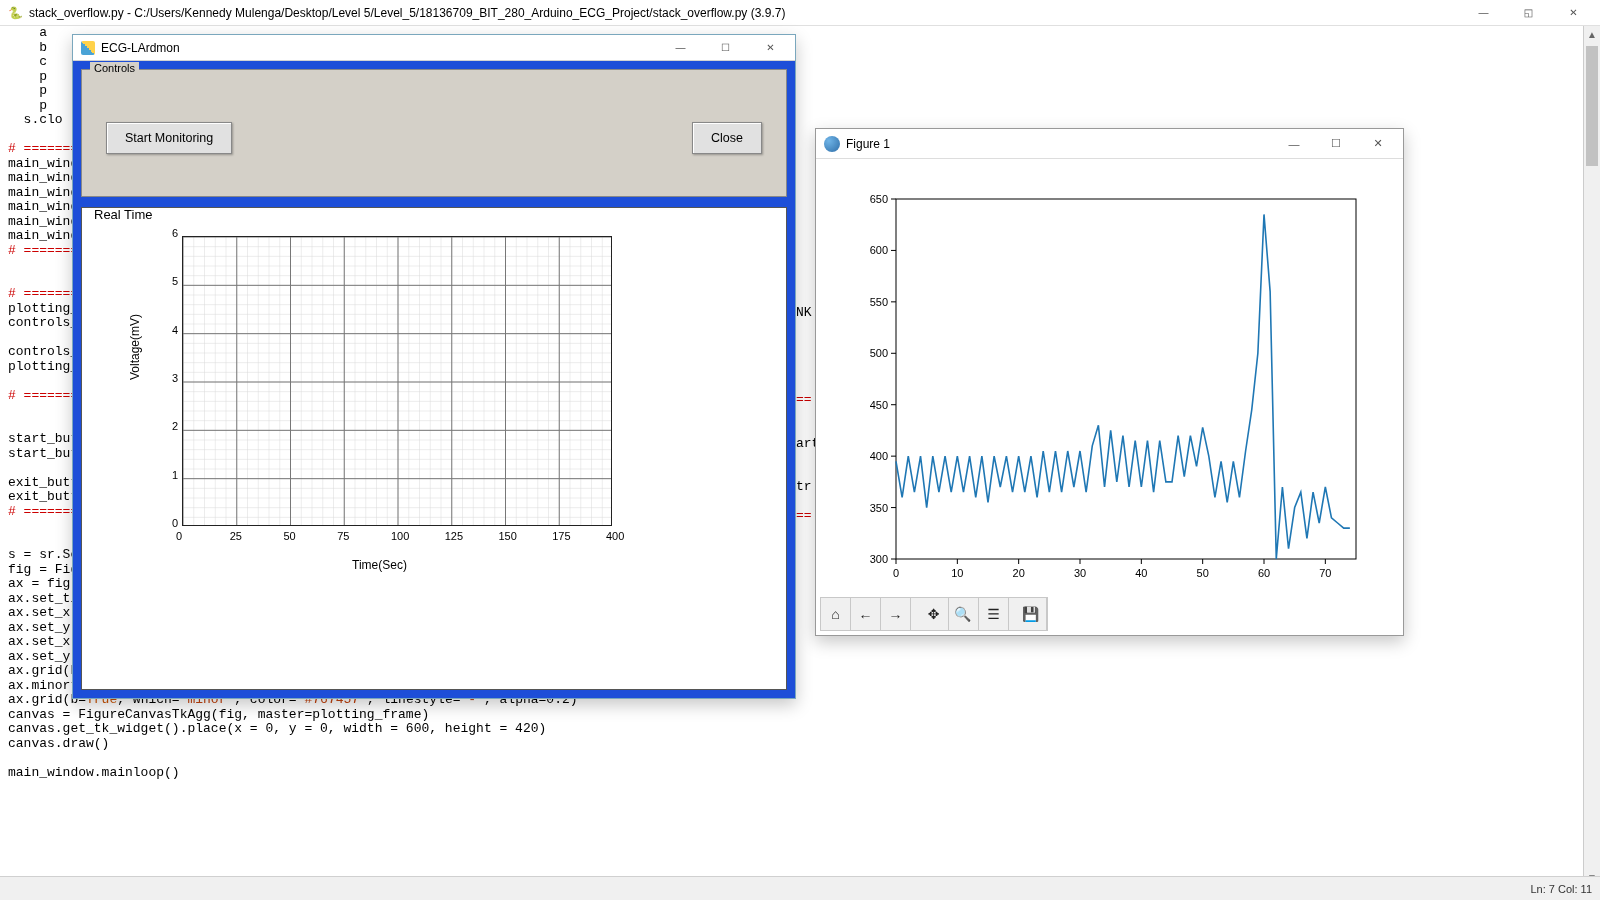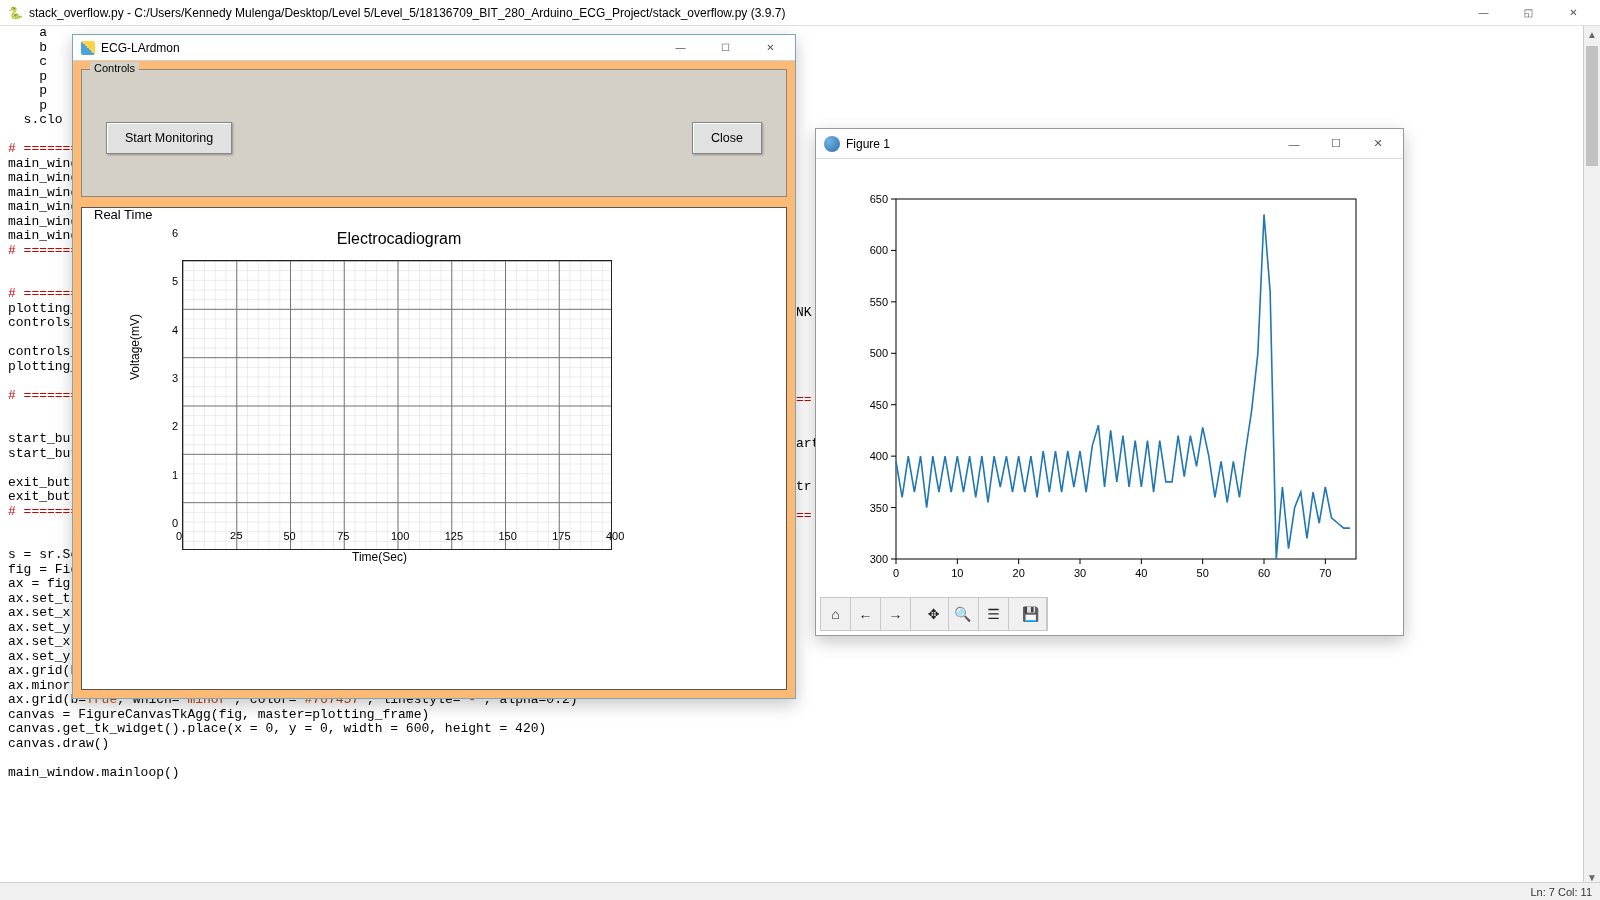--- a/index.html
+++ b/index.html
@@ -51,32 +51,32 @@
   .c-red{color:#c00;}
   .c-green{color:#c2410c;}
   .c-orange{color:#cc5200;}
   .vscroll {
     position:absolute; right:0; top:0; bottom:14px; width:17px;
     background:#f0f0f0; border-left:1px solid #ccc;
   }
   .vscroll .arrow{height:17px;display:flex;align-items:center;justify-content:center;color:#666;font-size:10px;}
   .vscroll .thumb{position:absolute; left:2px; right:2px; top:20px; height:120px; background:#c2c2c2;}
   .statusbar {
-    position:absolute; bottom:0; left:0; right:0; height:18px;
+    position:absolute; bottom:0; left:0; right:0; height:24px;
     background:#f0f0f0; border-top:1px solid #d0d0d0;
     display:flex; justify-content:flex-end; align-items:center;
     padding-right:8px; font-size:11px; color:#333;
   }
 
   
   .tkwin {
     position:absolute;
     left:72px; top:34px;
     width:724px; height:665px;
-    background:#fdba74;
+    background:#1d4ed8;
     border:1px solid #7aa7bd;
     box-shadow:0 6px 16px rgba(0,0,0,0.22);
     display:flex; flex-direction:column;
   }
   .tktitle {
     height:26px; background:#fff;
     display:flex; align-items:center; justify-content:space-between;
     padding:0 2px 0 8px; font-size:12px; color:#000;
     border-bottom:1px solid #d2d2d2;
   }
@@ -135,21 +135,21 @@
     background:#fff;
   }
   .yticks{position:absolute;left:48px;top:3px;height:294px;width:18px;text-align:right;font-size:11px;}
   .yticks div{position:absolute;right:0;}
   .xticks{position:absolute;left:62px;top:300px;width:440px;font-size:11px;}
   .xticks div{position:absolute;}
   .ylabel{
     position:absolute; left:16px; top:150px; transform:rotate(-90deg);
     transform-origin:left top; font-size:12px; white-space:nowrap;
   }
-  .xlabel{position:absolute; left:240px; top:320px; font-size:12px;}
+  .xlabel{position:absolute; left:240px; top:328px; font-size:12px;}
 
   
   .mplwin{
     position:absolute;
     left:815px; top:128px;
     width:589px; height:508px;
     background:#fff;
     border:1px solid #999;
     box-shadow:0 6px 16px rgba(0,0,0,0.22);
     display:flex;flex-direction:column;
@@ -285,21 +285,20 @@
     <div class="tkgroup">
       <div class="tkgroup-label">Controls</div>
       <div class="controls-row">
         <div class="tkbtn">Start Monitoring</div>
         <div class="tkbtn" style="min-width:60px">Close</div>
       </div>
     </div>
     <div class="rtgroup">
       <div class="rtgroup-label">Real Time</div>
       <div class="ecgchart">
-        <div class="ecgtitle">Electrocadiogram</div>
         <div class="ylabel">Voltage(mV)</div>
         <div class="yticks" id="ecg-yticks">
             <div style="top: 284px;">0</div>
             <div style="top: 235.667px;">1</div>
             <div style="top: 187.333px;">2</div>
             <div style="top: 139px;">3</div>
             <div style="top: 90.6667px;">4</div>
             <div style="top: 42.3333px;">5</div>
             <div style="top: -6px;">6</div>
           </div>
@@ -387,21 +386,21 @@
             <line x1="0" y1="290" x2="430" y2="290" stroke="#777" stroke-width="1"></line>
             <line x1="0" y1="241.66666666666669" x2="430" y2="241.66666666666669" stroke="#777" stroke-width="1"></line>
             <line x1="0" y1="193.33333333333334" x2="430" y2="193.33333333333334" stroke="#777" stroke-width="1"></line>
             <line x1="0" y1="145" x2="430" y2="145" stroke="#777" stroke-width="1"></line>
             <line x1="0" y1="96.66666666666669" x2="430" y2="96.66666666666669" stroke="#777" stroke-width="1"></line>
             <line x1="0" y1="48.333333333333314" x2="430" y2="48.333333333333314" stroke="#777" stroke-width="1"></line>
             <line x1="0" y1="0" x2="430" y2="0" stroke="#777" stroke-width="1"></line>
           </svg>
         <div class="xticks" id="ecg-xticks">
             <div style="left: 2px;">0</div>
-            <div style="left: 55.75px; font-family: Liberation Mono, monospace;">25</div>
+            <div style="left: 55.75px;">25</div>
             <div style="left: 109.5px;">50</div>
             <div style="left: 163.25px;">75</div>
             <div style="left: 217px;">100</div>
             <div style="left: 270.75px;">125</div>
             <div style="left: 324.5px;">150</div>
             <div style="left: 378.25px;">175</div>
             <div style="left: 432px;">400</div>
           </div>
         <div class="xlabel">Time(Sec)</div>
       </div>

